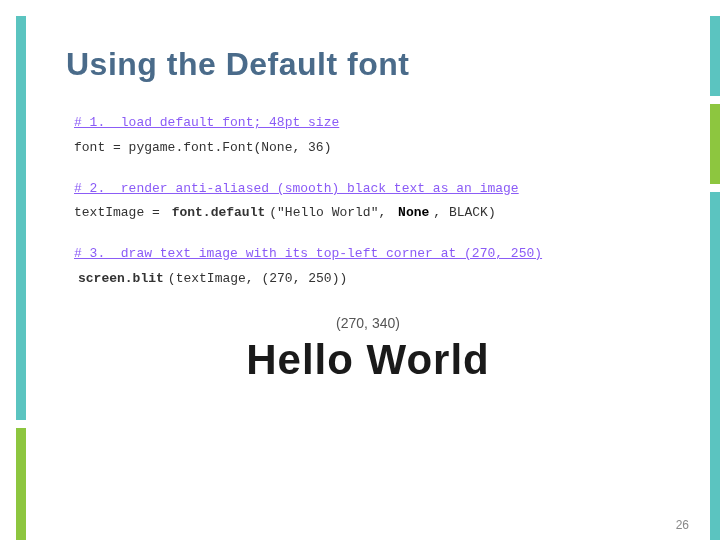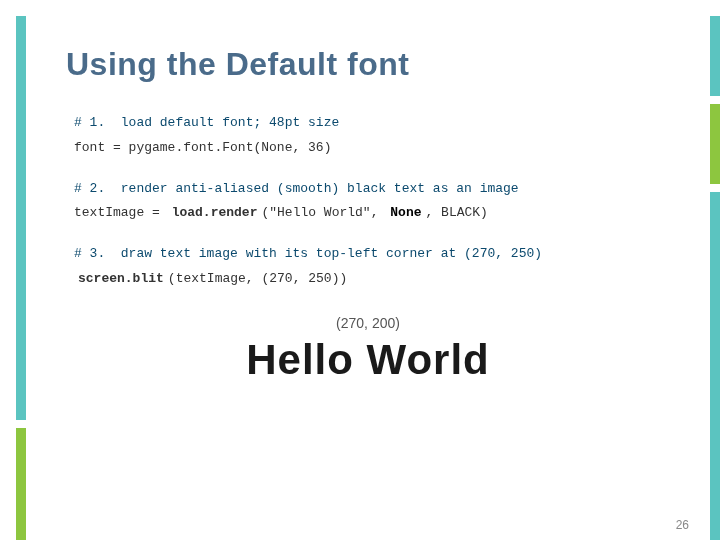--- a/index.html
+++ b/index.html
@@ -85,21 +85,22 @@
     }
 
     .code-block {
       font-family: 'Courier New', Courier, monospace;
       font-size: 13px;
       color: #333333;
       line-height: 1.6;
     }
 
     .code-block .comment {
-      color: #0c4a6e;
+      color: #8b5cf6;
+      text-decoration: underline;
     }
 
     .code-block .keyword {
       font-weight: bold;
       color: #000000;
     }
 
     .code-block .bold-method {
       font-weight: bold;
     }
@@ -154,31 +155,31 @@
   <div class="code-section">
     <div class="code-block">
       <div class="comment"># 1.&nbsp; load default font; 48pt size</div>
       <div>font = pygame.font.Font(None, 36)</div>
     </div>
   </div>
 
   <div class="code-section">
     <div class="code-block">
       <div class="comment"># 2.&nbsp; render anti-aliased (smooth) black text as an image</div>
-      <div>textImage = <span class="bold-method">load.render</span>("Hello World", <span class="keyword">None</span>, BLACK)</div>
+      <div>textImage = <span class="bold-method">font.default</span>("Hello World", <span class="keyword">None</span>, BLACK)</div>
     </div>
   </div>
 
   <div class="code-section">
     <div class="code-block">
       <div class="comment"># 3.&nbsp; draw text image with its top-left corner at (270, 250)</div>
       <div><span class="bold-method">screen.blit</span>(textImage, (270, 250))</div>
     </div>
   </div>
 
   <div class="demo-area">
-    <div class="demo-coords">(270, 200)</div>
+    <div class="demo-coords">(270, 340)</div>
     <div class="demo-text">Hello World</div>
   </div>
 
 </div>
 
 <div class="page-number">26</div>
 
 </body></html>

